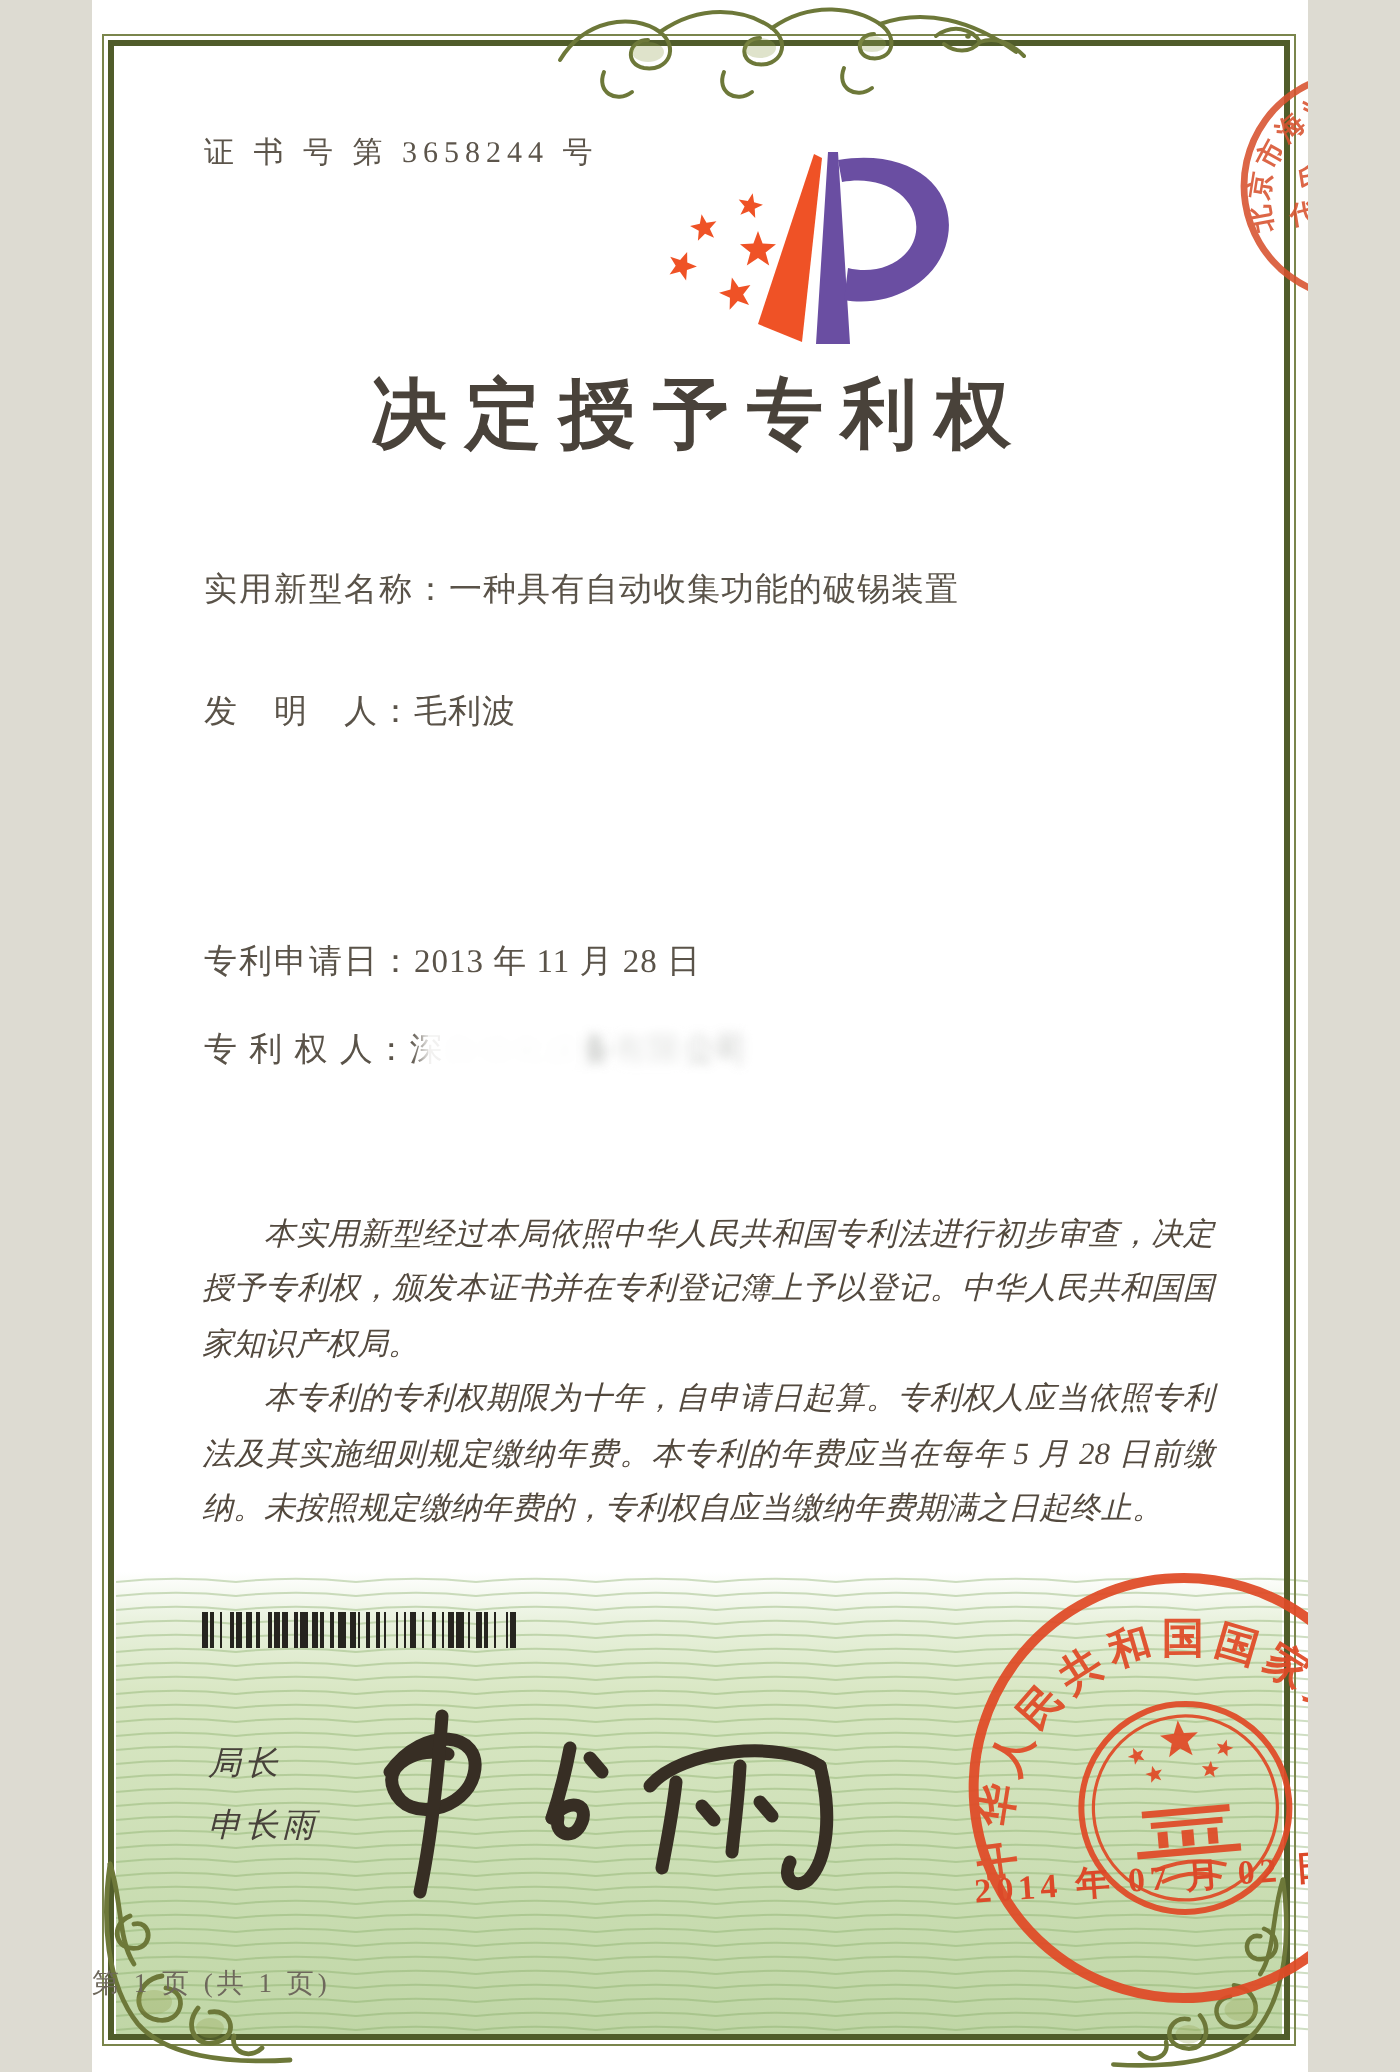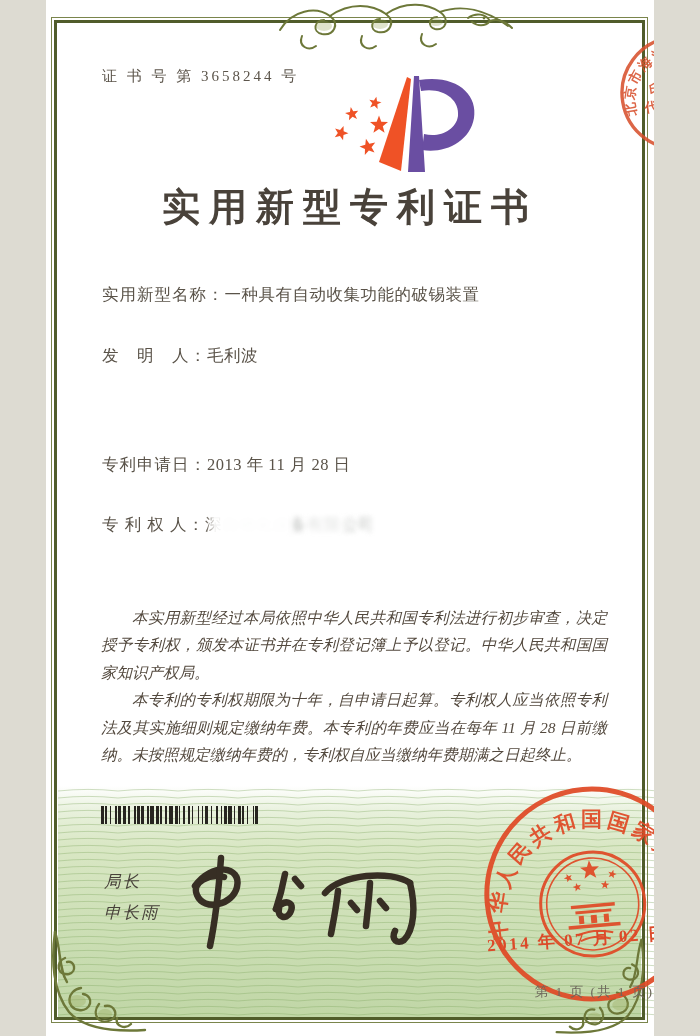--- a/index.html
+++ b/index.html
@@ -36,21 +36,21 @@
   .barcode u{display:inline-block;height:18px;}
   
   .director{position:absolute;left:58px;top:866px;font-size:16.5px;color:#47413a;line-height:31px;letter-spacing:2px;font-style:italic;}
   .sig{position:absolute;left:118px;top:846px;}
   
   .tax-stamp{position:absolute;left:568px;top:30px;transform:rotate(-9deg);opacity:.88;}
   .office-seal{position:absolute;left:432px;top:782px;transform:rotate(-5deg);opacity:.93;}
   .seal-date{position:absolute;left:441px;top:928px;font-size:17px;letter-spacing:2.5px;
     color:#dc4929;transform:rotate(-4deg);font-weight:bold;white-space:nowrap;}
   
-  .page-footer{position:absolute;left:0;width:100%;top:983px;text-align:right;
+  .page-footer{position:absolute;left:0;width:100%;top:983px;text-align:left;
     font-size:13.5px;letter-spacing:2px;color:#6e685c;}
   
   .orn{position:absolute;pointer-events:none;}
   .orn-top{left:226px;top:0;}
   .orn-bl{left:1px;top:930px;}
   .orn-br{right:2px;top:938px;transform:scaleX(-1);}
 </style>
 </head>
 <body>
 
@@ -154,21 +154,21 @@
     <path d="M97,6 C134,0 156,20 152,44 C148,68 122,80 100,76 L102,60 C118,64 134,56 136,42 C138,25 120,13 99,17 Z" fill="#6a4ea2"></path>
     <g id="logoStars" fill="#ef5226">
         <polygon points="30.0,33.0 31.7,37.6 36.7,37.8 32.8,40.9 34.1,45.7 30.0,42.9 25.9,45.7 27.2,40.9 23.3,37.8 28.3,37.6" transform="rotate(-10 30 40)"></polygon>
         <polygon points="53.0,22.5 54.6,26.8 59.2,27.0 55.6,29.8 56.8,34.3 53.0,31.7 49.2,34.3 50.4,29.8 46.8,27.0 51.4,26.8" transform="rotate(12 53 29)"></polygon>
         <polygon points="57.0,41.5 59.3,47.8 66.0,48.1 60.8,52.2 62.6,58.7 57.0,55.0 51.4,58.7 53.2,52.2 48.0,48.1 54.7,47.8"></polygon>
         <polygon points="19.0,51.5 20.9,56.5 26.1,56.7 22.0,60.0 23.4,65.1 19.0,62.1 14.6,65.1 16.0,60.0 11.9,56.7 17.1,56.5" transform="rotate(20 19 59)"></polygon>
         <polygon points="46.0,64.5 48.1,70.1 54.1,70.4 49.4,74.1 51.0,79.9 46.0,76.6 41.0,79.9 42.6,74.1 37.9,70.4 43.9,70.1" transform="rotate(-14 46 73)"></polygon>
       </g>
   </svg>
 
-  <div class="title">实用新型专利证书</div>
+  <div class="title">决定授予专利权</div>
 
   <svg class="tax-stamp" width="128" height="126" viewBox="0 0 128 126">
     <g fill="#d8512e">
       <circle cx="64" cy="63" r="56" fill="none" stroke="#d8512e" stroke-width="3.4"></circle>
       <path id="taxTop" d="M 19.8,78.4 A 45,45 0 1 1 108.2,78.4" fill="none"></path>
       <path id="taxBot" d="M 39.5,97.8 A 42,42 0 0 0 88.5,97.8" fill="none"></path>
       <text font-size="13.5" font-weight="bold" letter-spacing="1.6">
         <textPath href="#taxTop">北京市海淀区地方税务局</textPath>
       </text>
       <text x="64" y="60" font-size="13" font-weight="bold" text-anchor="middle" letter-spacing="2">印 花 税</text>
@@ -178,30 +178,30 @@
       </text>
     </g>
   </svg>
 
   <div class="row" style="top:345px">
     <span class="lbl">发　明　人：</span><span>毛利波</span>
   </div>
   <div class="row" style="top:284px">
     <span class="lbl">实用新型名称：</span><span>一种具有自动收集功能的破锡装置</span>
   </div>
-  <div class="row" style="top:454px">
+  <div class="row" style="top:470px">
     <span class="lbl">专利申请日：</span><span>2013 年 11 月 28 日</span>
   </div>
   <div class="row" style="top:514px">
     <span class="lbl">专 利 权 人：</span><span>深</span><span class="redacted"><span class="hint">自动化设备有限公司</span><i class="wb" style="left:-8px;top:-4px;width:74px;height:26px"></i><i class="wb" style="left:86px;top:-2px;width:34px;height:24px;opacity:.55"></i><i class="wb" style="left:150px;top:-2px;width:40px;height:24px;opacity:.5"></i></span>
   </div>
 
   <div class="paras">
     <p>本实用新型经过本局依照中华人民共和国专利法进行初步审查，决定授予专利权，颁发本证书并在专利登记簿上予以登记。中华人民共和国国家知识产权局。</p>
-    <p>本专利的专利权期限为十年，自申请日起算。专利权人应当依照专利法及其实施细则规定缴纳年费。本专利的年费应当在每年 11 月 28 日前缴纳。未按照规定缴纳年费的，专利权自应当缴纳年费期满之日起终止。</p>
+    <p>本专利的专利权期限为十年，自申请日起算。专利权人应当依照专利法及其实施细则规定缴纳年费。本专利的年费应当在每年 5 月 28 日前缴纳。未按照规定缴纳年费的，专利权自应当缴纳年费期满之日起终止。</p>
   </div>
 
   <div class="barcode" id="barcode"><i style="width: 2.9px;"></i><u style="width: 1.45px;"></u><i style="width: 1.45px;"></i><u style="width: 2.9px;"></u><i style="width: 1.45px;"></i><u style="width: 4.35px;"></u><i style="width: 1.45px;"></i><u style="width: 1.45px;"></u><i style="width: 2.9px;"></i><u style="width: 1.45px;"></u><i style="width: 2.9px;"></i><u style="width: 2.9px;"></u><i style="width: 1.45px;"></i><u style="width: 4.35px;"></u><i style="width: 1.45px;"></i><u style="width: 1.45px;"></u><i style="width: 2.9px;"></i><u style="width: 1.45px;"></u><i style="width: 2.9px;"></i><u style="width: 2.9px;"></u><i style="width: 1.45px;"></i><u style="width: 1.45px;"></u><i style="width: 4.35px;"></i><u style="width: 1.45px;"></u><i style="width: 2.9px;"></i><u style="width: 1.45px;"></u><i style="width: 1.45px;"></i><u style="width: 2.9px;"></u><i style="width: 2.9px;"></i><u style="width: 1.45px;"></u><i style="width: 4.35px;"></i><u style="width: 1.45px;"></u><i style="width: 2.9px;"></i><u style="width: 1.45px;"></u><i style="width: 1.45px;"></i><u style="width: 2.9px;"></u><i style="width: 1.45px;"></i><u style="width: 2.9px;"></u><i style="width: 2.9px;"></i><u style="width: 1.45px;"></u><i style="width: 1.45px;"></i><u style="width: 4.35px;"></u><i style="width: 1.45px;"></i><u style="width: 2.9px;"></u><i style="width: 1.45px;"></i><u style="width: 1.45px;"></u><i style="width: 2.9px;"></i><u style="width: 2.9px;"></u><i style="width: 1.45px;"></i><u style="width: 4.35px;"></u><i style="width: 1.45px;"></i><u style="width: 2.9px;"></u><i style="width: 1.45px;"></i><u style="width: 1.45px;"></u><i style="width: 2.9px;"></i><u style="width: 1.45px;"></u><i style="width: 4.35px;"></i><u style="width: 1.45px;"></u><i style="width: 1.45px;"></i><u style="width: 2.9px;"></u><i style="width: 2.9px;"></i><u style="width: 1.45px;"></u><i style="width: 1.45px;"></i><u style="width: 2.9px;"></u><i style="width: 1.45px;"></i><u style="width: 4.35px;"></u><i style="width: 1.45px;"></i><u style="width: 1.45px;"></u><i style="width: 2.9px;"></i><u style="width: 1.45px;"></u></div>
 
   <div class="director">
     <div>局长</div>
     <div>申长雨</div>
   </div>
 
   <svg class="sig" width="272" height="108" viewBox="0 0 272 108">

